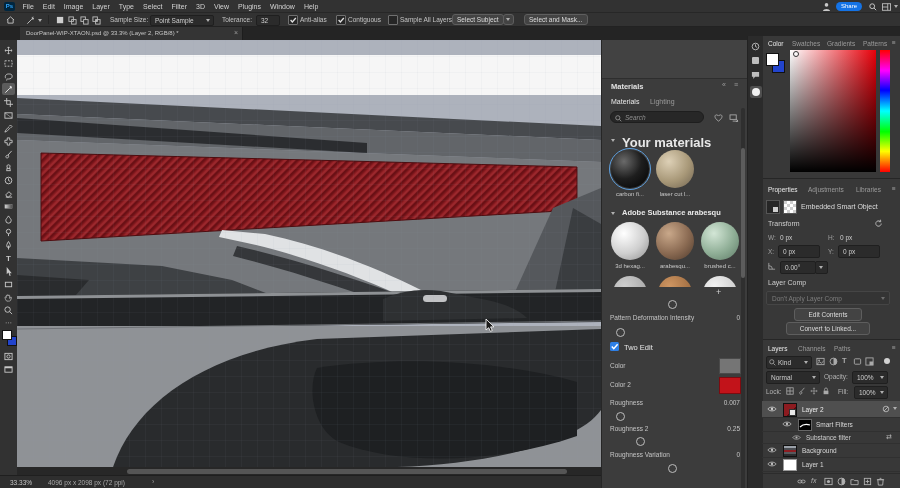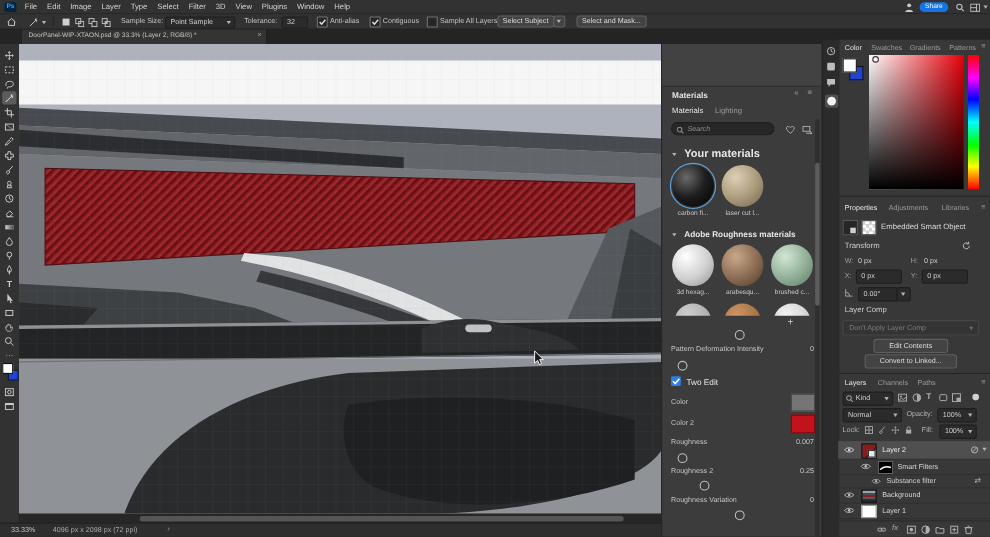--- a/index.html
+++ b/index.html
@@ -352,29 +352,29 @@
         </svg>
     </span>
     <span class="abs" style="left:127px;top:74px">
       <svg width="10" height="8" viewBox="0 0 11 9">
           <rect x="1" y="1" width="7" height="5" fill="none" stroke="#b5b5b5" stroke-width=".9"></rect>
           <path d="M4 8h6M8 5.5L10 8l-2.5.8" fill="none" stroke="#b5b5b5" stroke-width=".9"></path>
         </svg>
     </span>
 
     <span class="tri" style="left:9px;top:99px"></span>
-    <span class="t" style="left:20px;top:95px;font-size:10px;font-weight:bold;color:#e8e8e8">Your materials</span>
+    <span class="t" style="left:20px;top:95px;font-size:13px;font-weight:bold;color:#e8e8e8">Your materials</span>
 
     <div class="sphere" style="left:9px;top:110px;background:radial-gradient(circle at 34% 30%,#6a6a6a 0%,#1e1e1e 48%,#000 100%);outline:1px solid #5ea0df;outline-offset:1px"></div>
     <div class="sphere" style="left:54px;top:110px;background:radial-gradient(circle at 34% 30%,#ddd0b6,#a89878 55%,#6e6250 100%)"></div>
     <span class="t" style="left:9px;top:151px;width:38px;text-align:center;font-size:6px;color:#c9c9c9">carbon fi...</span>
     <span class="t" style="left:54px;top:151px;width:38px;text-align:center;font-size:6px;color:#c9c9c9">laser cut l...</span>
 
     <span class="tri" style="left:9px;top:172px"></span>
-    <span class="t" style="left:20px;top:168px;font-size:7.5px;font-weight:bold;color:#e8e8e8">Adobe Roughness materials</span>
+    <span class="t" style="left:20px;top:168px;font-size:7.5px;font-weight:bold;color:#e8e8e8">Adobe Substance arabesqu</span>
 
     <div class="sphere" style="left:9px;top:182px;background:radial-gradient(circle at 34% 30%,#fff,#cfcfcf 55%,#8f8f8f 100%)"></div>
     <div class="sphere" style="left:54px;top:182px;background:radial-gradient(circle at 34% 30%,#c9a88a,#8a6a52 55%,#4e3a2c 100%)"></div>
     <div class="sphere" style="left:99px;top:182px;background:radial-gradient(circle at 34% 30%,#d3e6d6,#8fae96 55%,#5d7a66 100%)"></div>
     <span class="t" style="left:9px;top:223px;width:38px;text-align:center;font-size:6px;color:#c9c9c9">3d hexag...</span>
     <span class="t" style="left:54px;top:223px;width:38px;text-align:center;font-size:6px;color:#c9c9c9">arabesqu...</span>
     <span class="t" style="left:99px;top:223px;width:38px;text-align:center;font-size:6px;color:#c9c9c9">brushed c...</span>
 
     <div class="abs" style="left:0;top:234px;width:146px;height:13px;overflow:hidden">
       <div class="sphere" style="left:11px;top:2px;width:34px;height:34px;background:radial-gradient(circle at 34% 30%,#cfcfcf,#9a9a9a)"></div>

